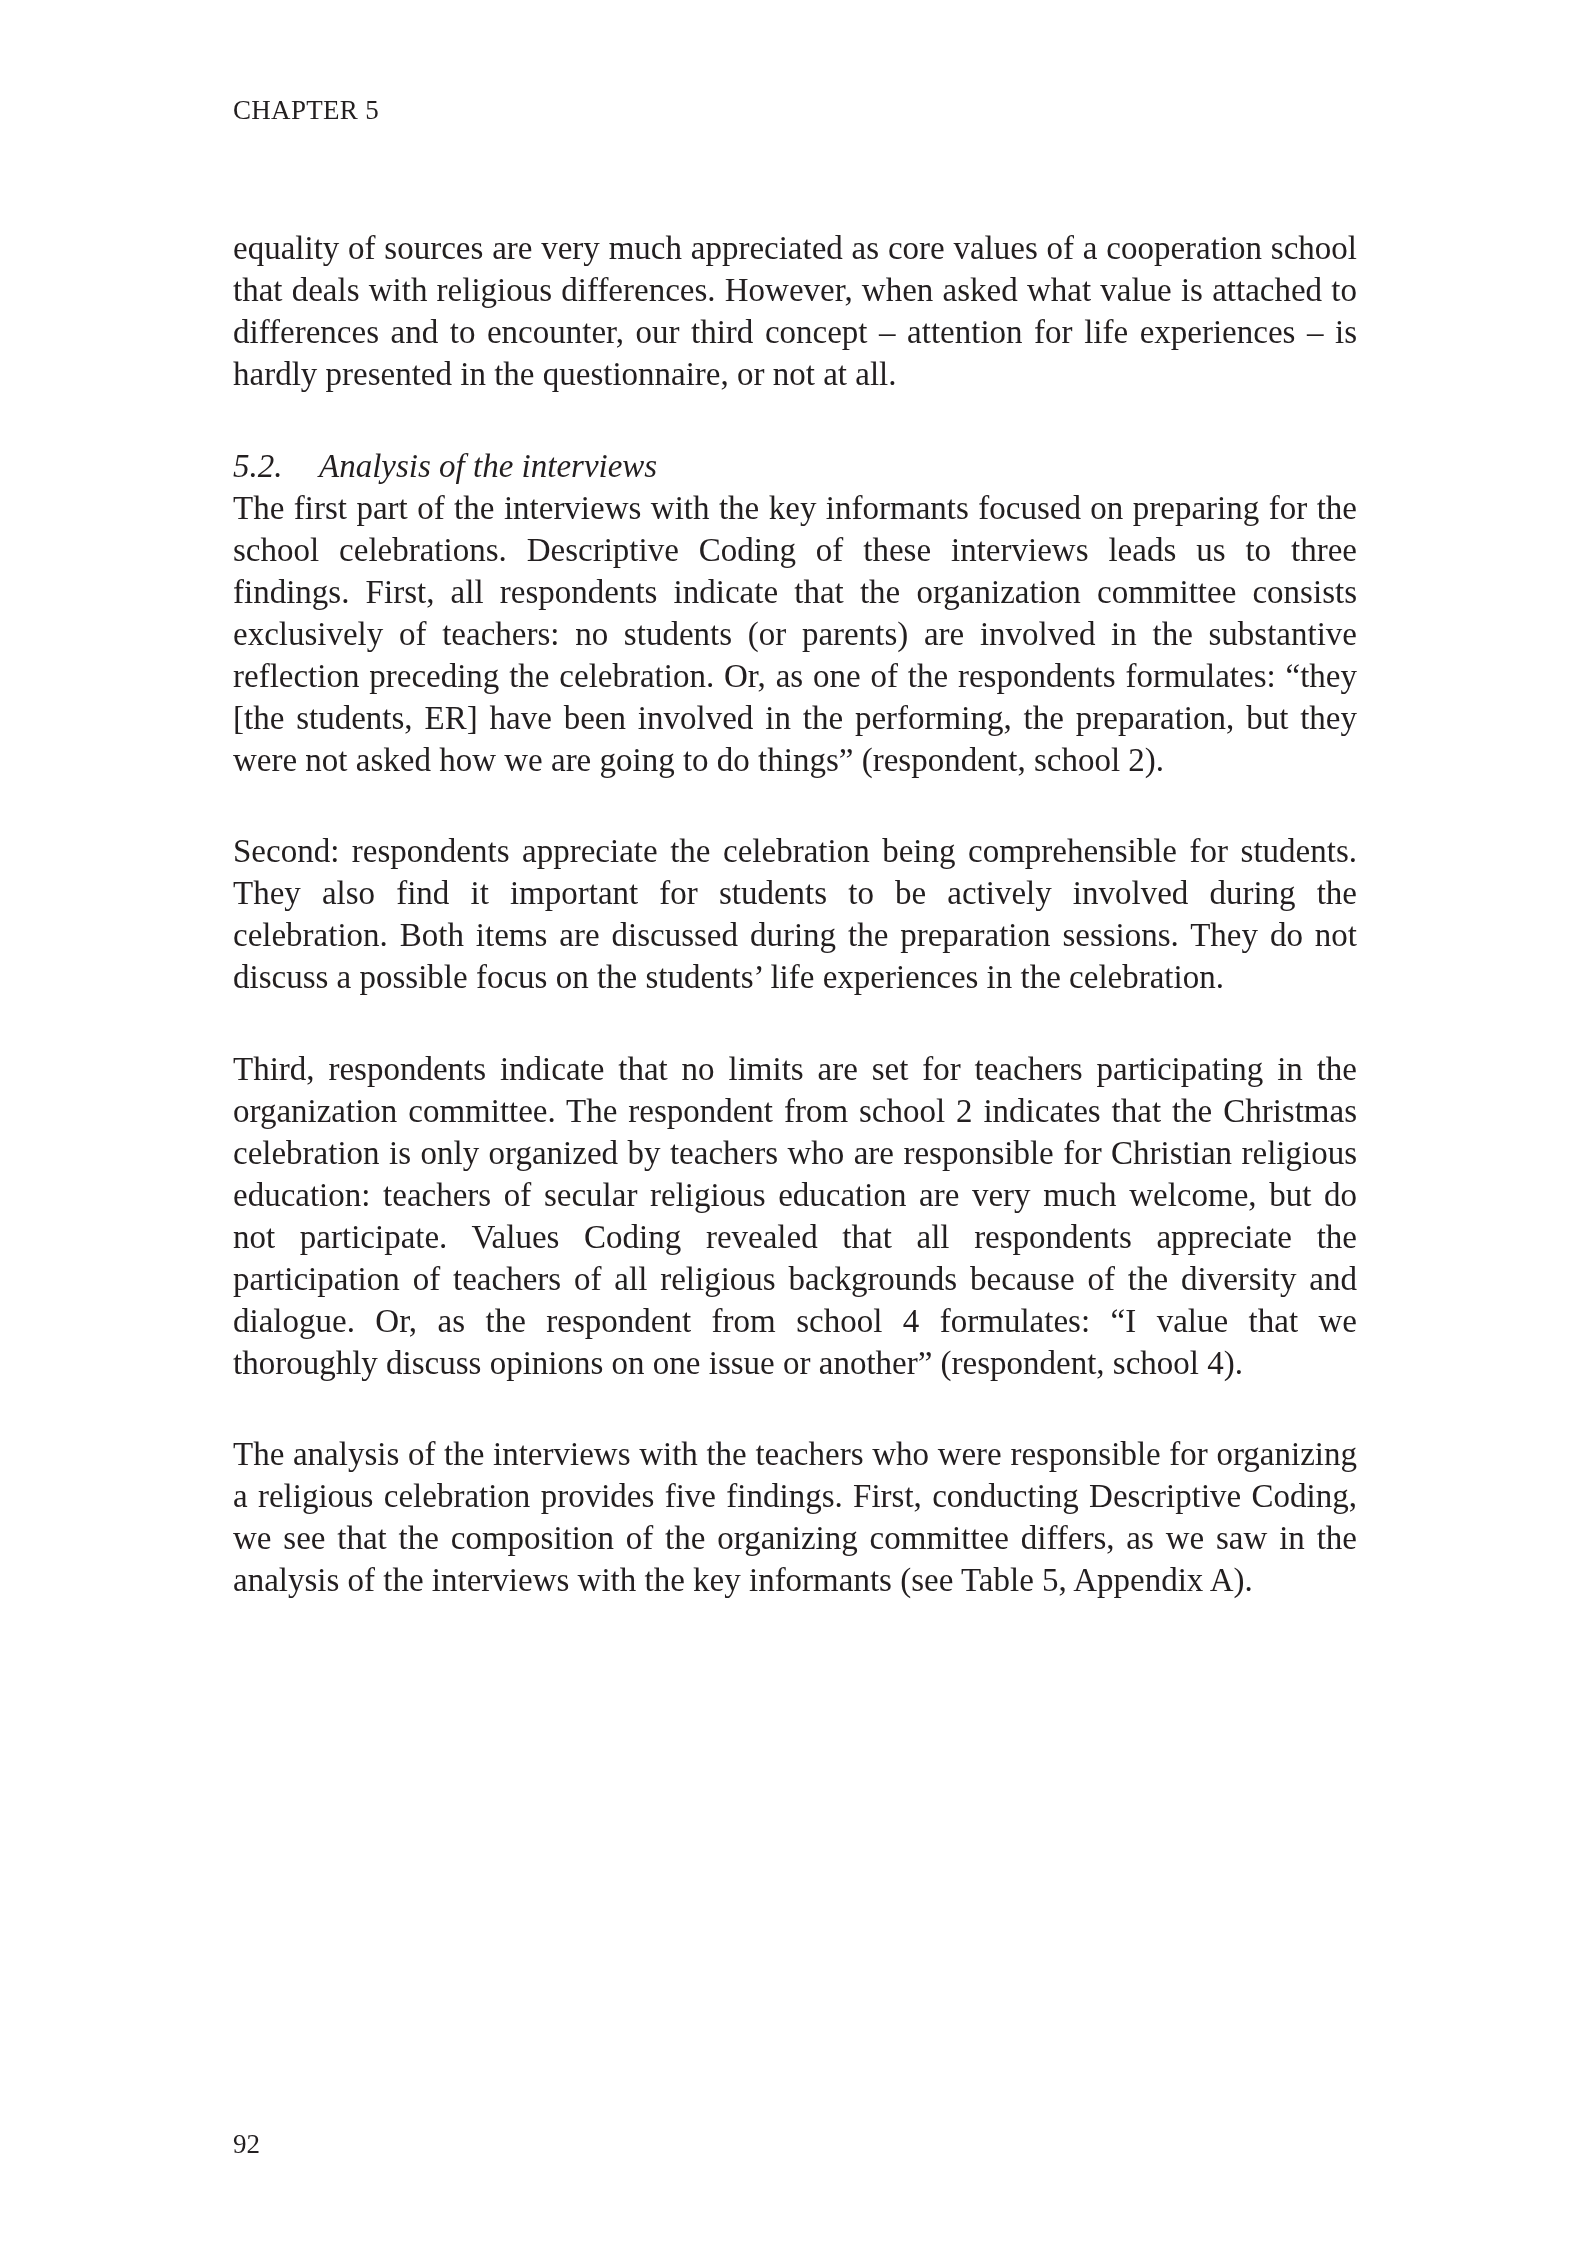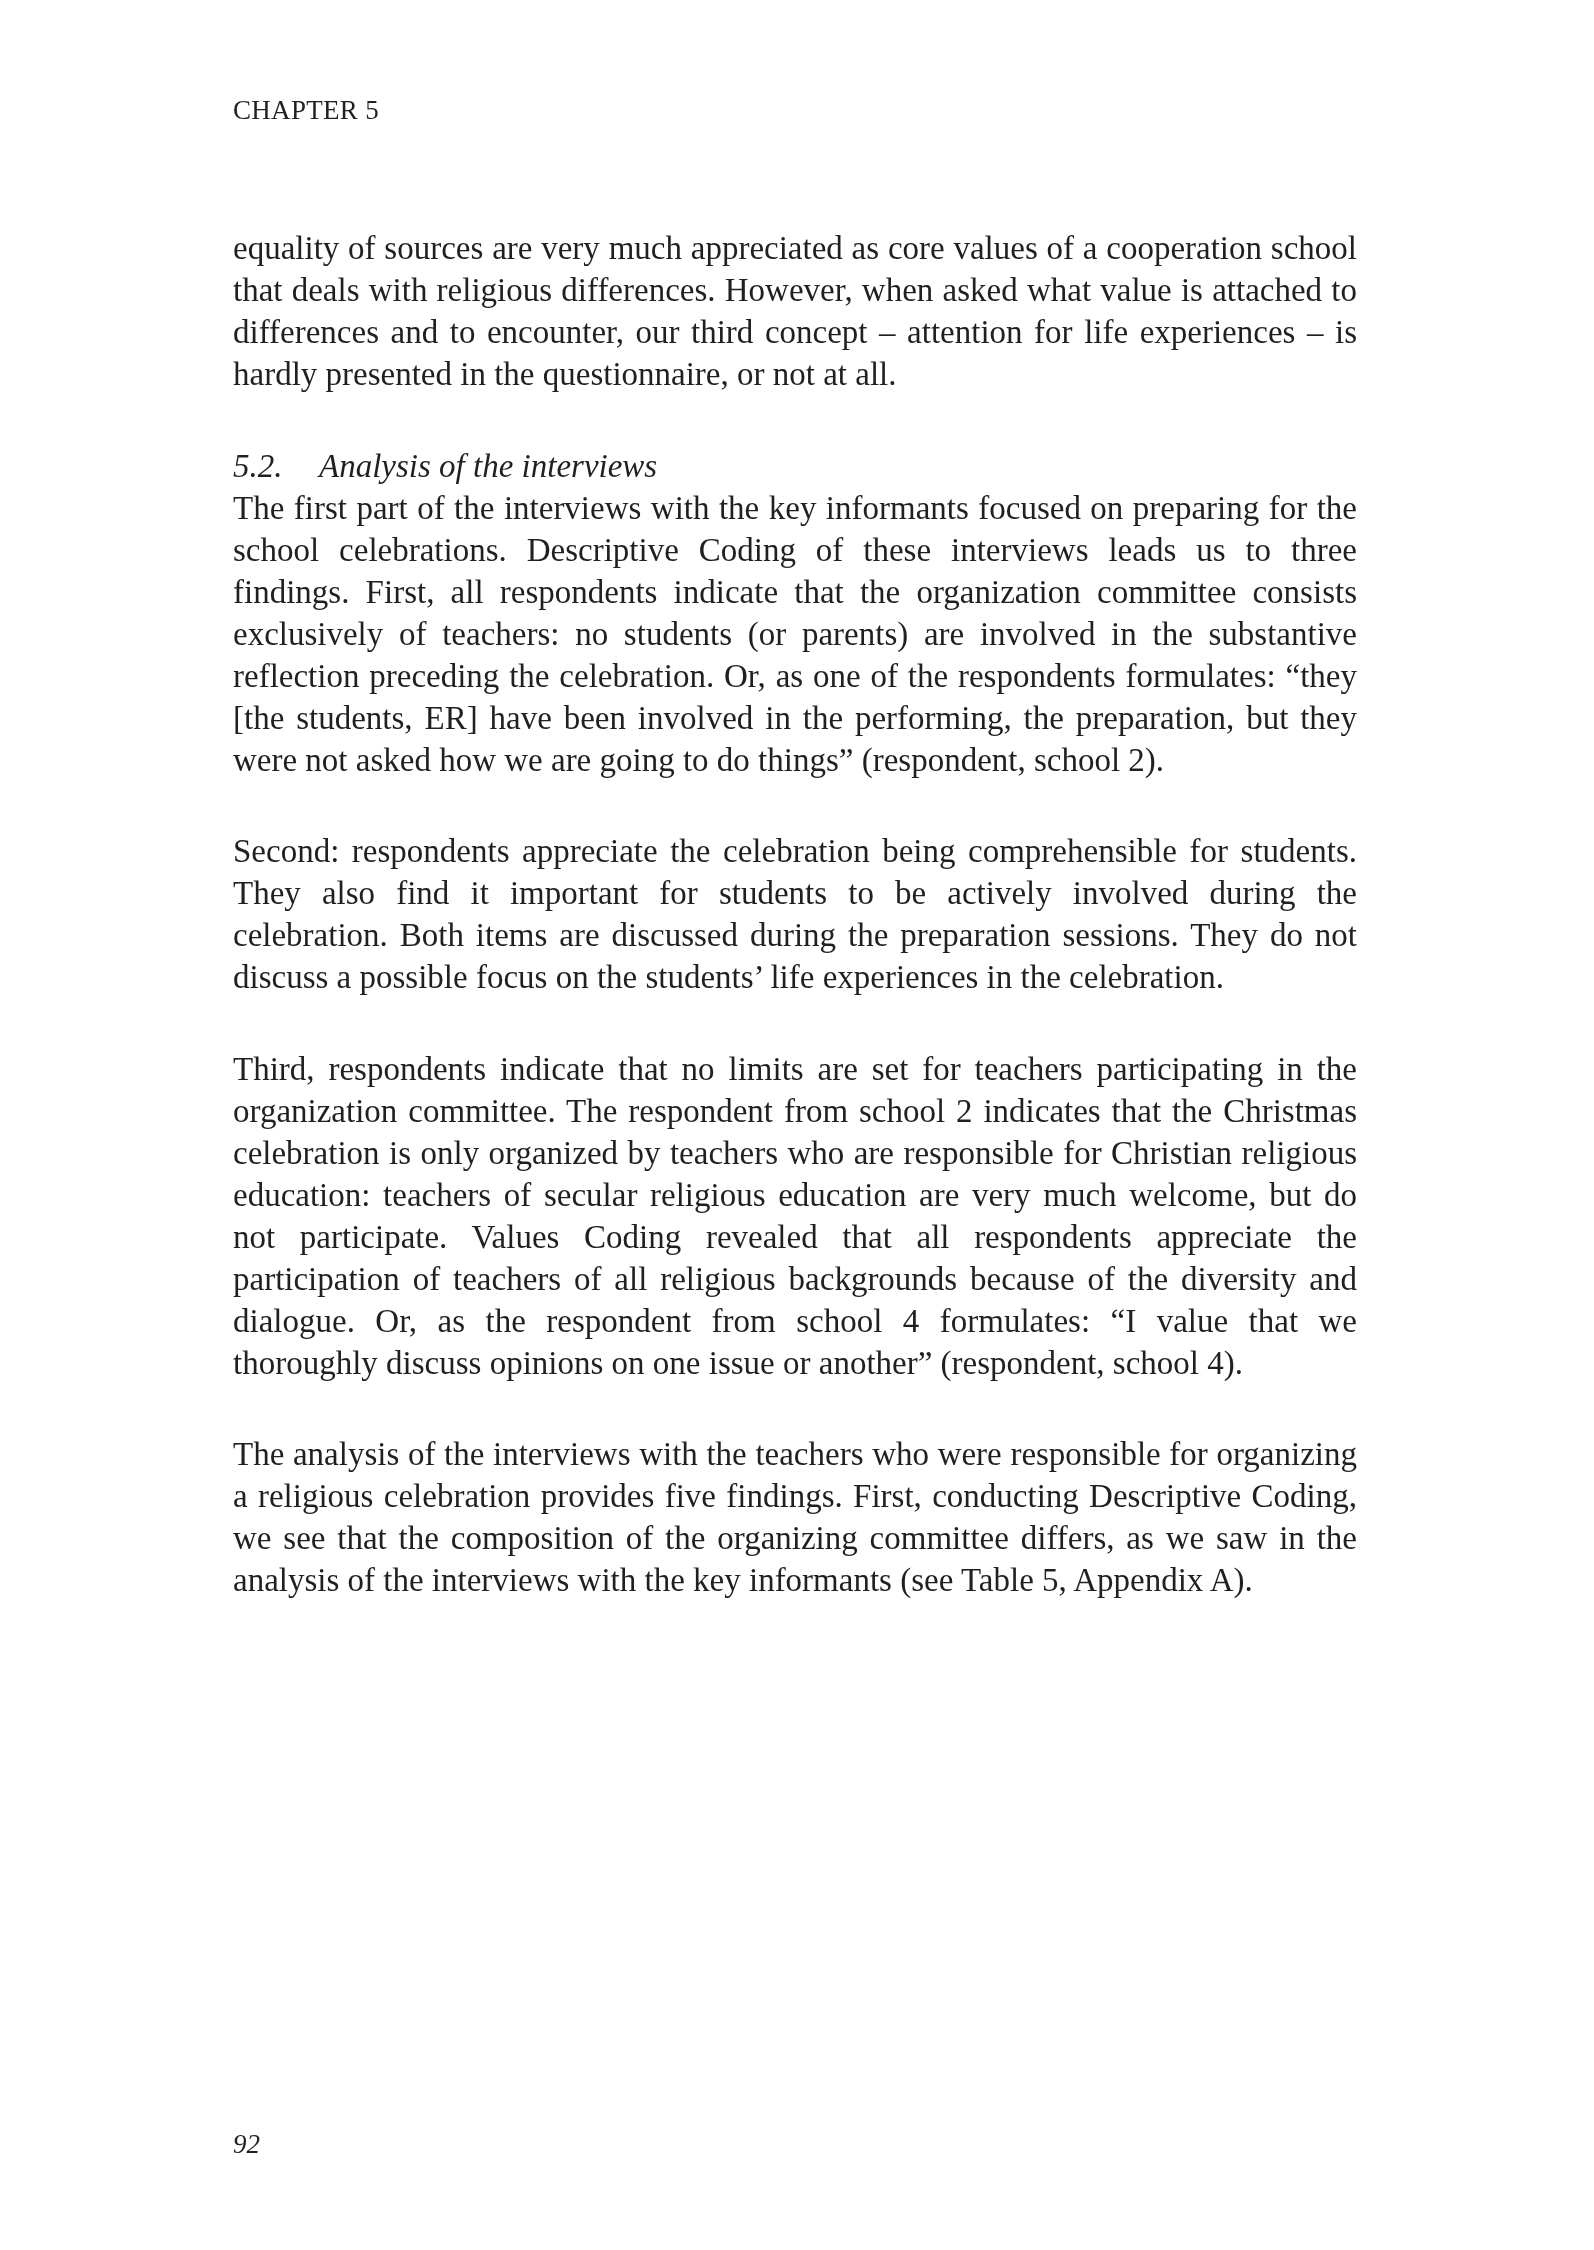--- a/index.html
+++ b/index.html
@@ -51,21 +51,20 @@
     }
     .heading .num.wide {
       width: 86px;
     }
     .page-number {
       position: absolute;
       left: 233px;
       top: 2126px;
       font-size: 27px;
       line-height: 36px;
-      font-style: italic;
     }
   </style>
 </head>
 <body>
 
 <div class="running-head">CHAPTER 5</div>
 
 <div class="body-text">
   <p class="last-tight">equality of sources are very much appreciated as core values of a cooperation school that deals with religious differences. However, when asked what value is attached to differences and to encounter, our third concept – attention for life experiences – is hardly presented in the questionnaire, or not at all.</p>
 

